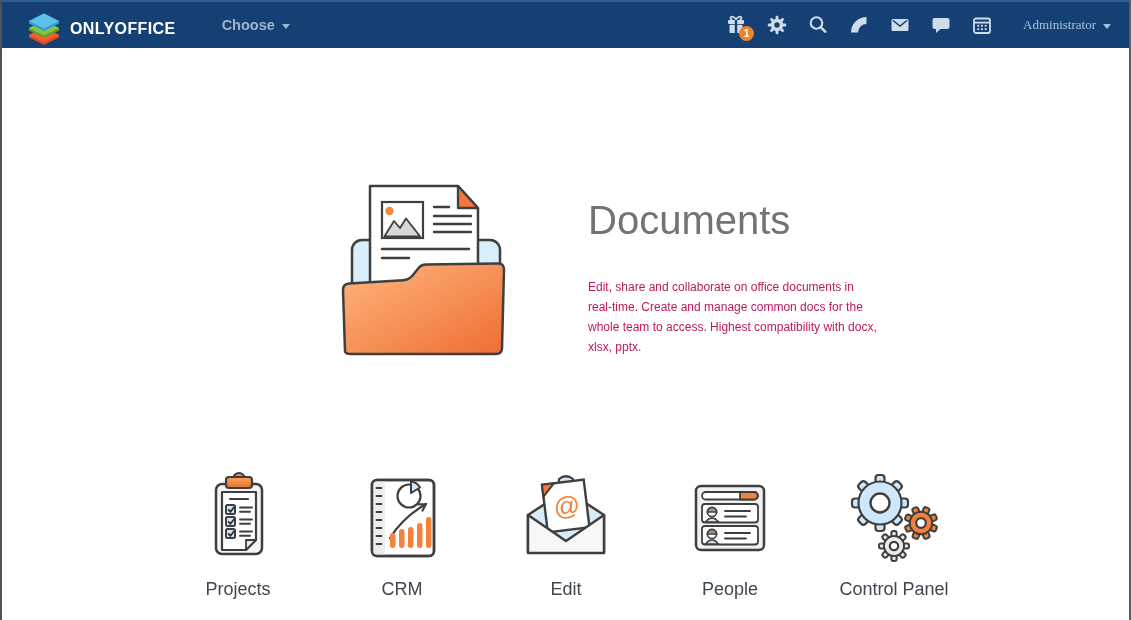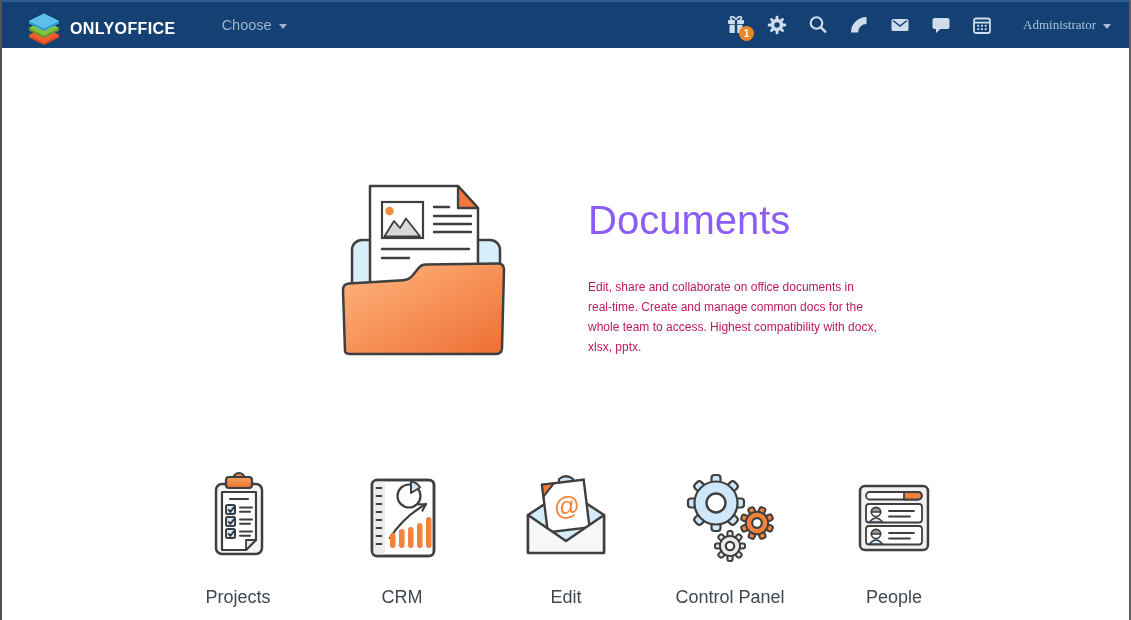--- a/index.html
+++ b/index.html
@@ -23,21 +23,21 @@
     z-index:10;
   }
   .brand { display:flex; align-items:center; margin-left:26px; cursor:pointer;margin-top:8px; }
   .brand-logo { width:36px; height:34px; display:block; }
   .brand-name {
     color:#ffffff; font-weight:bold; font-size:16px; letter-spacing:0.4px;
     margin-left:8px;
   }
   .choose {
     display:flex; align-items:center; margin-left:46px; cursor:pointer;
-    color:#9db4cb; font-size:14.5px; font-weight:normal;
+    color:#9db4cb; font-size:14.5px; font-weight:bold;
   }
   .caret {
     display:inline-block; width:0; height:0; margin-left:7px; margin-top:2px;
     border-left:4.5px solid transparent; border-right:4.5px solid transparent;
     border-top:5px solid currentColor;
   }
   .topbar-right {
     margin-left:auto; display:flex; align-items:center; margin-right:20px;
   }
   .tb-icon {
@@ -55,39 +55,39 @@
     display:flex; align-items:center; margin-left:30px; cursor:pointer;
     color:#a9c2da; font-size:13px;font-family:Liberation Serif, serif;
   }
 
   
   .hero { position:absolute; left:0; top:48px; right:0; height:420px; }
   .hero-link { position:absolute; left:338px; top:122px; width:560px; height:240px; cursor:pointer; }
   .hero-illustration { position:absolute; left:0; top:0; }
   .hero-text { position:absolute; left:250px; top:28px; width:310px; }
   .hero-title {
-    font-size:40px; line-height:44px; font-weight:400; color:#8b5cf6;
+    font-size:40px; line-height:44px; font-weight:400; color:#737373;
   }
   .hero-desc {
     margin-top:35px; width:290px;
     font-size:12px; line-height:20px; color:#be185d;
   }
 
   
   .modules {
     position:absolute; left:156px; top:470px; width:820px;
     display:flex;
   }
   .module {
     width:164px; display:flex; flex-direction:column; align-items:center;
     cursor:pointer;
   }
   .module-icon { width:96px; height:96px; }
   .module-label {
-    margin-top:21px; font-size:18px; color:#3f4750; white-space:nowrap;
+    margin-top:13px; font-size:18px; color:#3f4750; white-space:nowrap;
   }
 </style>
 </head>
 <body>
 
 <div class="edge edge-left"></div>
 <div class="edge edge-right"></div>
 
 <header class="topbar">
 
@@ -307,20 +307,45 @@
         <path d="M27,12 H39 L27,24 Z" fill="#f3793c" stroke="#3f3f3f" stroke-width="2"></path>
         <text x="49" y="45" text-anchor="middle" font-family="Liberation Sans, sans-serif" font-size="26" fill="#f28238">@</text>
       </g>
       <polygon points="10,45 48,71 86,45 86,83 10,83" fill="#f7f7f7" stroke="#3f3f3f" stroke-width="2.5" stroke-linejoin="round"></polygon>
     </svg>
     <span class="module-label">Edit</span>
   </div>
 
   <div class="module">
     <svg class="module-icon" viewBox="0 0 96 96">
+      <rect x="14" y="16" width="68" height="64" rx="5" fill="#f1f1f1" stroke="#3f3f3f" stroke-width="2.5"></rect>
+      <rect x="20" y="22" width="56" height="7.5" rx="3.7" fill="#ffffff" stroke="#3f3f3f" stroke-width="1.8"></rect>
+      <path d="M58,22 h14 a3.7,3.7 0 0 1 3.7,3.7 v0.1 a3.7,3.7 0 0 1 -3.7,3.7 h-14 z" fill="#f0823d" stroke="#3f3f3f" stroke-width="1.8"></path>
+      <g>
+        <rect x="20" y="34" width="56" height="18.5" rx="3" fill="#ffffff" stroke="#3f3f3f" stroke-width="1.8"></rect>
+        <path d="M23.5,52 q6.5,-8 13,0 Z" fill="#cfe7f8" stroke="#3f3f3f" stroke-width="1.7" stroke-linejoin="round"></path>
+        <circle cx="30" cy="42" r="4.6" fill="#ffffff" stroke="#3f3f3f" stroke-width="1.7"></circle>
+        <path d="M25.4,42 a4.6,4.6 0 0 1 9.2,0 Z" fill="#9a9a9a" stroke="#3f3f3f" stroke-width="1.5"></path>
+        <line x1="43" y1="41" x2="68" y2="41" stroke="#3f3f3f" stroke-width="1.8" stroke-linecap="round"></line>
+        <line x1="43" y1="46.5" x2="64" y2="46.5" stroke="#3f3f3f" stroke-width="1.8" stroke-linecap="round"></line>
+      </g>
+      <g>
+        <rect x="20" y="56" width="56" height="18.5" rx="3" fill="#ffffff" stroke="#3f3f3f" stroke-width="1.8"></rect>
+        <path d="M23.5,74 q6.5,-8 13,0 Z" fill="#cfe7f8" stroke="#3f3f3f" stroke-width="1.7" stroke-linejoin="round"></path>
+        <circle cx="30" cy="64" r="4.6" fill="#ffffff" stroke="#3f3f3f" stroke-width="1.7"></circle>
+        <path d="M25.4,64 a4.6,4.6 0 0 1 9.2,0 Z" fill="#9a9a9a" stroke="#3f3f3f" stroke-width="1.5"></path>
+        <line x1="43" y1="63" x2="68" y2="63" stroke="#3f3f3f" stroke-width="1.8" stroke-linecap="round"></line>
+        <line x1="43" y1="68.5" x2="64" y2="68.5" stroke="#3f3f3f" stroke-width="1.8" stroke-linecap="round"></line>
+      </g>
+    </svg>
+    <span class="module-label">People</span>
+  </div>
+
+  <div class="module">
+    <svg class="module-icon" viewBox="0 0 96 96">
 
       <g fill="#cfe7fa" stroke="#3f3f3f" stroke-width="2.2">
         <rect x="29.5" y="5" width="9" height="13" rx="3" transform="rotate(0 34 33)"></rect>
         <rect x="29.5" y="5" width="9" height="13" rx="3" transform="rotate(45 34 33)"></rect>
         <rect x="29.5" y="5" width="9" height="13" rx="3" transform="rotate(90 34 33)"></rect>
         <rect x="29.5" y="5" width="9" height="13" rx="3" transform="rotate(135 34 33)"></rect>
         <rect x="29.5" y="5" width="9" height="13" rx="3" transform="rotate(180 34 33)"></rect>
         <rect x="29.5" y="5" width="9" height="13" rx="3" transform="rotate(225 34 33)"></rect>
         <rect x="29.5" y="5" width="9" height="13" rx="3" transform="rotate(270 34 33)"></rect>
         <rect x="29.5" y="5" width="9" height="13" rx="3" transform="rotate(315 34 33)"></rect>
@@ -353,38 +378,13 @@
         <rect x="45.4" y="61" width="5.2" height="8.5" rx="2" transform="rotate(270 48 76)"></rect>
         <rect x="45.4" y="61" width="5.2" height="8.5" rx="2" transform="rotate(315 48 76)"></rect>
         <circle cx="48" cy="76" r="10"></circle>
       </g>
       <circle cx="48" cy="76" r="8.8" fill="#ebebeb"></circle>
       <circle cx="48" cy="76" r="4.2" fill="#ffffff" stroke="#3f3f3f" stroke-width="2.2"></circle>
     </svg>
     <span class="module-label">Control Panel</span>
   </div>
 
-  <div class="module">
-    <svg class="module-icon" viewBox="0 0 96 96">
-      <rect x="14" y="16" width="68" height="64" rx="5" fill="#f1f1f1" stroke="#3f3f3f" stroke-width="2.5"></rect>
-      <rect x="20" y="22" width="56" height="7.5" rx="3.7" fill="#ffffff" stroke="#3f3f3f" stroke-width="1.8"></rect>
-      <path d="M58,22 h14 a3.7,3.7 0 0 1 3.7,3.7 v0.1 a3.7,3.7 0 0 1 -3.7,3.7 h-14 z" fill="#f0823d" stroke="#3f3f3f" stroke-width="1.8"></path>
-      <g>
-        <rect x="20" y="34" width="56" height="18.5" rx="3" fill="#ffffff" stroke="#3f3f3f" stroke-width="1.8"></rect>
-        <path d="M23.5,52 q6.5,-8 13,0 Z" fill="#cfe7f8" stroke="#3f3f3f" stroke-width="1.7" stroke-linejoin="round"></path>
-        <circle cx="30" cy="42" r="4.6" fill="#ffffff" stroke="#3f3f3f" stroke-width="1.7"></circle>
-        <path d="M25.4,42 a4.6,4.6 0 0 1 9.2,0 Z" fill="#9a9a9a" stroke="#3f3f3f" stroke-width="1.5"></path>
-        <line x1="43" y1="41" x2="68" y2="41" stroke="#3f3f3f" stroke-width="1.8" stroke-linecap="round"></line>
-        <line x1="43" y1="46.5" x2="64" y2="46.5" stroke="#3f3f3f" stroke-width="1.8" stroke-linecap="round"></line>
-      </g>
-      <g>
-        <rect x="20" y="56" width="56" height="18.5" rx="3" fill="#ffffff" stroke="#3f3f3f" stroke-width="1.8"></rect>
-        <path d="M23.5,74 q6.5,-8 13,0 Z" fill="#cfe7f8" stroke="#3f3f3f" stroke-width="1.7" stroke-linejoin="round"></path>
-        <circle cx="30" cy="64" r="4.6" fill="#ffffff" stroke="#3f3f3f" stroke-width="1.7"></circle>
-        <path d="M25.4,64 a4.6,4.6 0 0 1 9.2,0 Z" fill="#9a9a9a" stroke="#3f3f3f" stroke-width="1.5"></path>
-        <line x1="43" y1="63" x2="68" y2="63" stroke="#3f3f3f" stroke-width="1.8" stroke-linecap="round"></line>
-        <line x1="43" y1="68.5" x2="64" y2="68.5" stroke="#3f3f3f" stroke-width="1.8" stroke-linecap="round"></line>
-      </g>
-    </svg>
-    <span class="module-label">People</span>
-  </div>
-
 </nav>
 
 </body></html>

